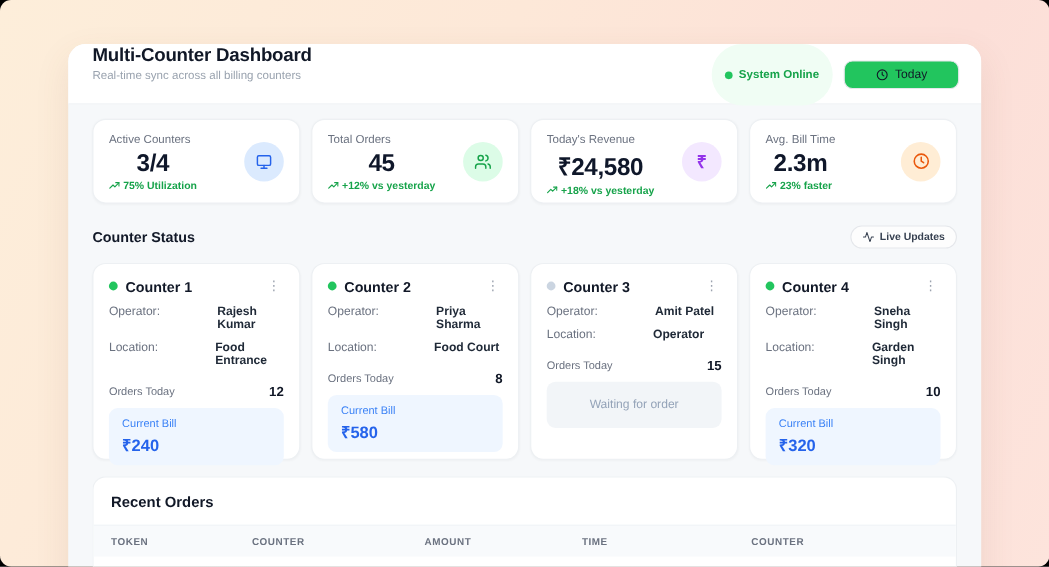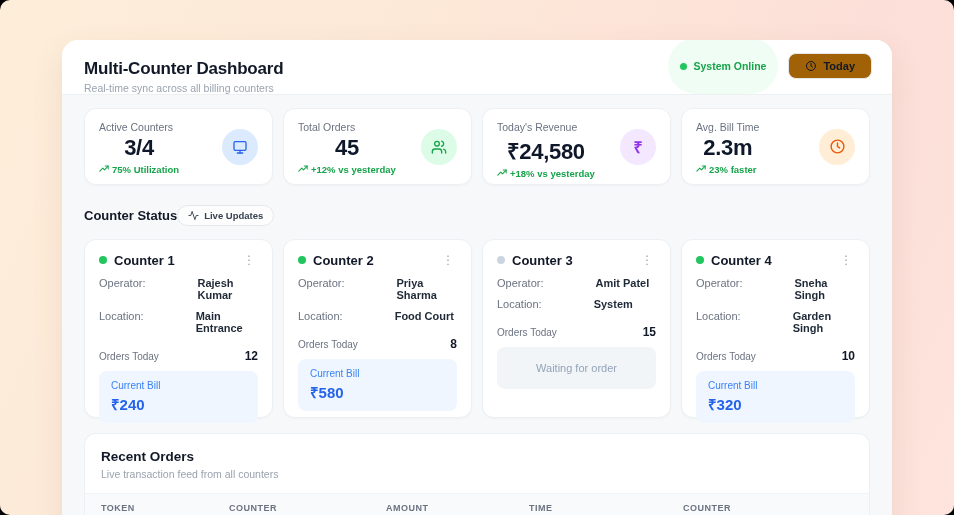--- a/index.html
+++ b/index.html
@@ -9,51 +9,51 @@
     background:linear-gradient(115deg,#fdeeda 0%,#fde8d8 40%,#fcdfd8 75%,#fde4dc 100%);
   }
   .main-card {
     position:absolute; left:62px; top:40px; width:830px; height:500px;
     background:#f6f8fa; border-radius:16px; overflow:hidden;
     box-shadow:0 12px 32px rgba(120,80,60,.10);
   }
   
   .hdr {
     height:55px; background:#fff; border-bottom:1px solid #edf0f3;
-    display:flex; align-items:flex-end; justify-content:space-between; padding:0 20px 0 22px;
+    display:flex; align-items:flex-start; justify-content:space-between; padding:0 20px 0 22px;
   }
   .hdr-title { font-size:17px; font-weight:700; color:#111827; letter-spacing:-.2px; }
   .hdr-sub { font-size:10.5px; color:#9aa3af; margin-top:3px; }
   .hdr-right { display:flex; align-items:center; gap:10px; }
   .pill-online {
     display:flex; align-items:center; gap:6px; background:#f0fdf4; border-radius:999px;
     padding:22px 12px; font-size:10.5px; font-weight:600; color:#16a34a;
   }
   .dot { width:7px; height:7px; border-radius:50%; background:#22c55e; flex:0 0 auto; }
   .btn-today {
-    display:flex; align-items:center; gap:6px; background:#a16207; border:1px solid #e5e7eb;
-    border-radius:8px; padding:6px 16px; font-size:11px; font-weight:700; color:#111827; cursor:pointer;
+    display:flex; align-items:center; gap:6px; background:#22c55e; border:1px solid #e5e7eb;
+    border-radius:8px; padding:6px 28px; font-size:11px; font-weight:400; color:#111827; cursor:pointer;
   }
   
   .body { padding:13px 22px 0; }
   .stats { display:grid; grid-template-columns:repeat(4,1fr); gap:10px; }
   .stat {
     background:#fff; border:1px solid #edf0f3; border-radius:12px; padding:12px 14px;
     height:77px; display:flex; justify-content:space-between; box-shadow:0 1px 2px rgba(16,24,40,.03);
   }
   .stat-label { font-size:10.5px; color:#6b7280; }
   .stat-value { font-size:22px; font-weight:800; color:#0f172a; margin:2px 0 3px; letter-spacing:-.3px;text-align:center; }
   .stat-trend { font-size:9.5px; font-weight:600; color:#16a34a; display:flex; align-items:flex-start; gap:3px; }
   .icon-bubble { width:36px; height:36px; border-radius:50%; align-self:center; display:flex; align-items:center; justify-content:center; }
   .bub-blue { background:#dbeafe; color:#2563eb; }
   .bub-green { background:#dcfce7; color:#16a34a; }
   .bub-purple { background:#f3e8ff; color:#9333ea; font-size:16px; font-weight:700; }
   .bub-orange { background:#ffedd5; color:#ea580c; }
   
-  .section-row { margin:20px 0 13px; display:flex; align-items:center; }
+  .section-row { margin:20px 0 13px; display:flex; align-items:center; justify-content:space-between; }
   .section-title { font-size:13px; font-weight:700; color:#111827; }
   .pill-live {
     display:flex; align-items:center; gap:5px; background:#fdfdfd; border:1px solid #e5e7eb;
     border-radius:999px; padding:4px 10px; font-size:9.5px; font-weight:600; color:#374151;
   }
   .counters { display:grid; grid-template-columns:repeat(4,1fr); gap:10px; }
   .counter {
     background:#fff; border:1px solid #edf0f3; border-radius:12px; padding:12px 14px 13px;
     height:179px; box-shadow:0 1px 2px rgba(16,24,40,.03);
   }
@@ -228,21 +228,21 @@
             <span class="c-dot"></span>
             <span class="c-title">Counter 1</span>
             <span class="kebab">⋮</span>
           </div>
           <div class="c-row first">
             <span class="lab">Operator:</span>
             <span class="val">Rajesh Kumar</span>
           </div>
           <div class="c-row">
             <span class="lab">Location:</span>
-            <span class="val">Main Entrance</span>
+            <span class="val">Food Entrance</span>
           </div>
           <div class="c-orders">
             <span class="lab">Orders Today</span>
             <span class="num">12</span>
           </div>
           <div class="bill-box">
             <div class="bill-label">Current Bill</div>
             <div class="bill-value">₹240</div>
           </div>
         </div>
@@ -276,21 +276,21 @@
             <span class="c-dot idle"></span>
             <span class="c-title">Counter 3</span>
             <span class="kebab">⋮</span>
           </div>
           <div class="c-row first">
             <span class="lab">Operator:</span>
             <span class="val">Amit Patel</span>
           </div>
           <div class="c-row">
             <span class="lab">Location:</span>
-            <span class="val">System</span>
+            <span class="val">Operator</span>
           </div>
           <div class="c-orders">
             <span class="lab">Orders Today</span>
             <span class="num">15</span>
           </div>
           <div class="wait-box">Waiting for order</div>
         </div>
 
         <div class="counter">
           <div class="c-head">
@@ -312,21 +312,20 @@
           </div>
           <div class="bill-box">
             <div class="bill-label">Current Bill</div>
             <div class="bill-value">₹320</div>
           </div>
         </div>
       </div>
 
       <div class="orders-card">
         <div class="ro-title">Recent Orders</div>
-        <div class="ro-sub">Live transaction feed from all counters</div>
         <div class="table-head">
           <div>TOKEN</div>
           <div>COUNTER</div>
           <div>AMOUNT</div>
           <div>TIME</div>
           <div>COUNTER</div>
         </div>
       </div>
 
     </div>

